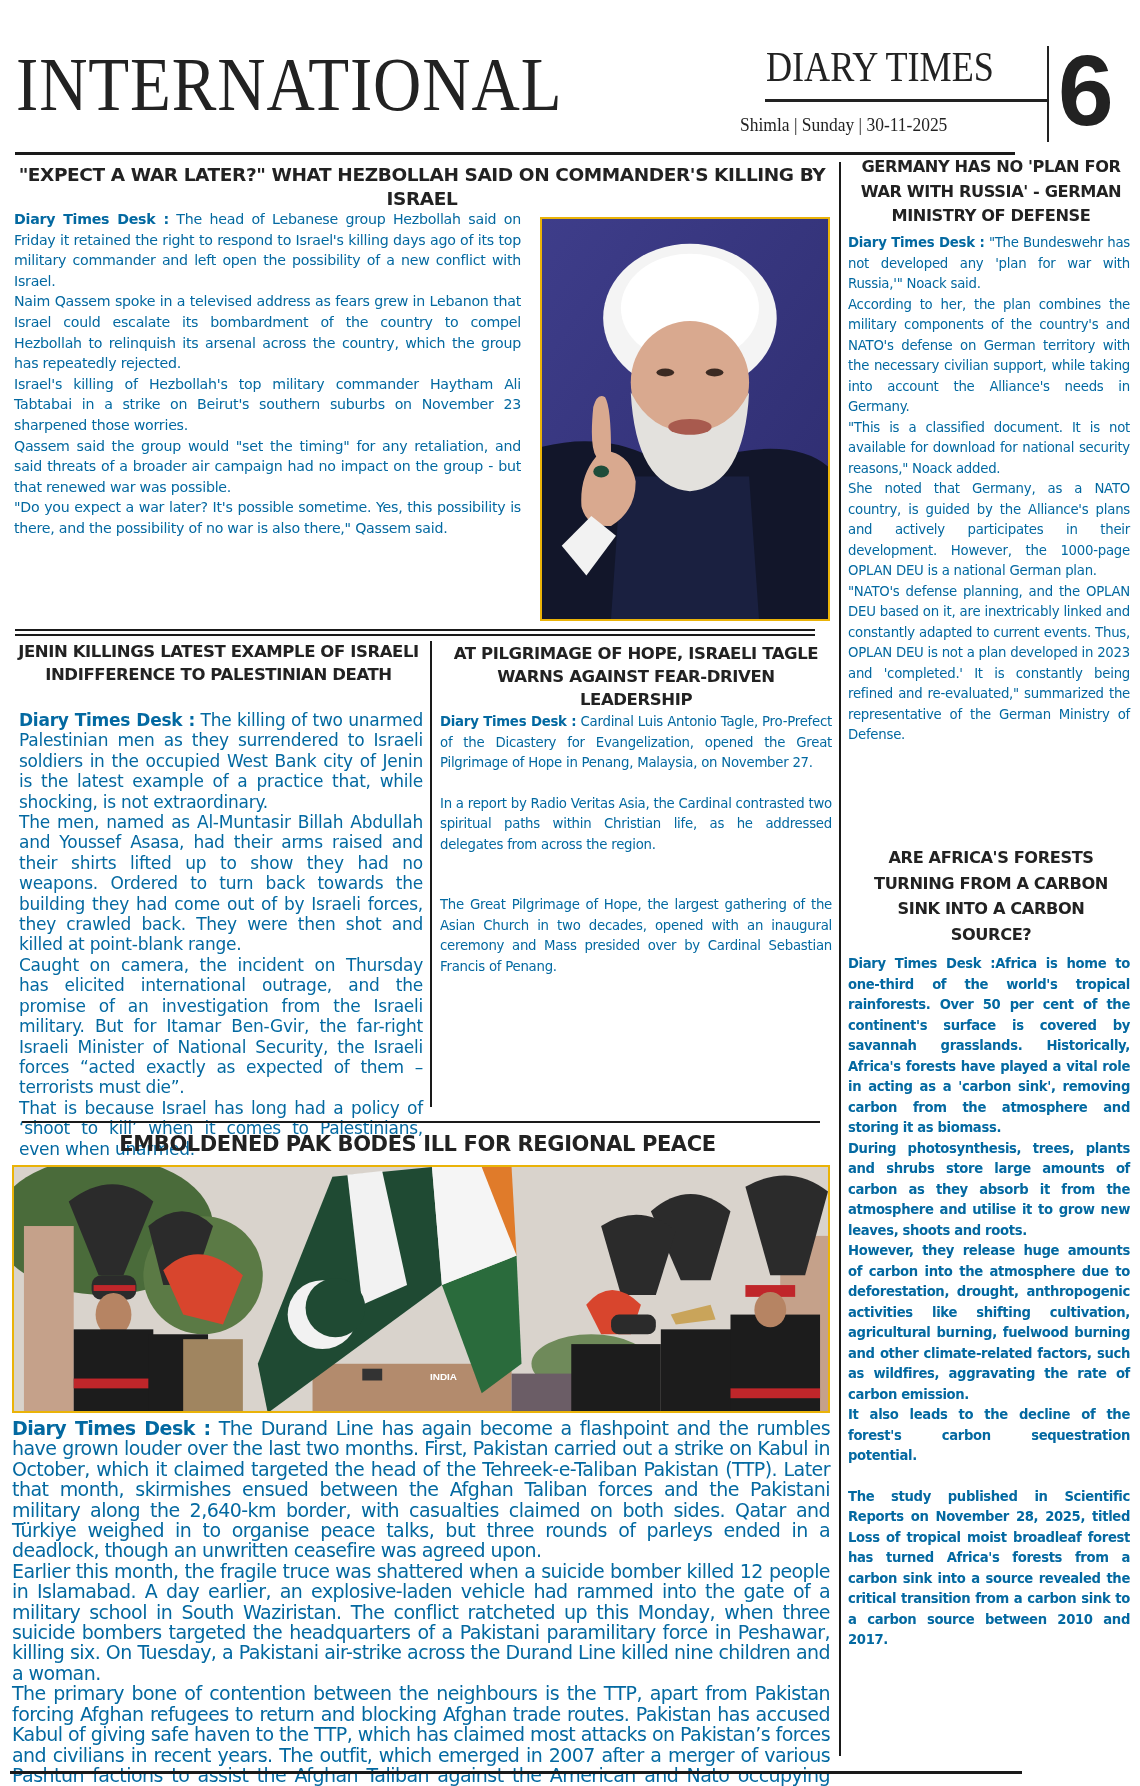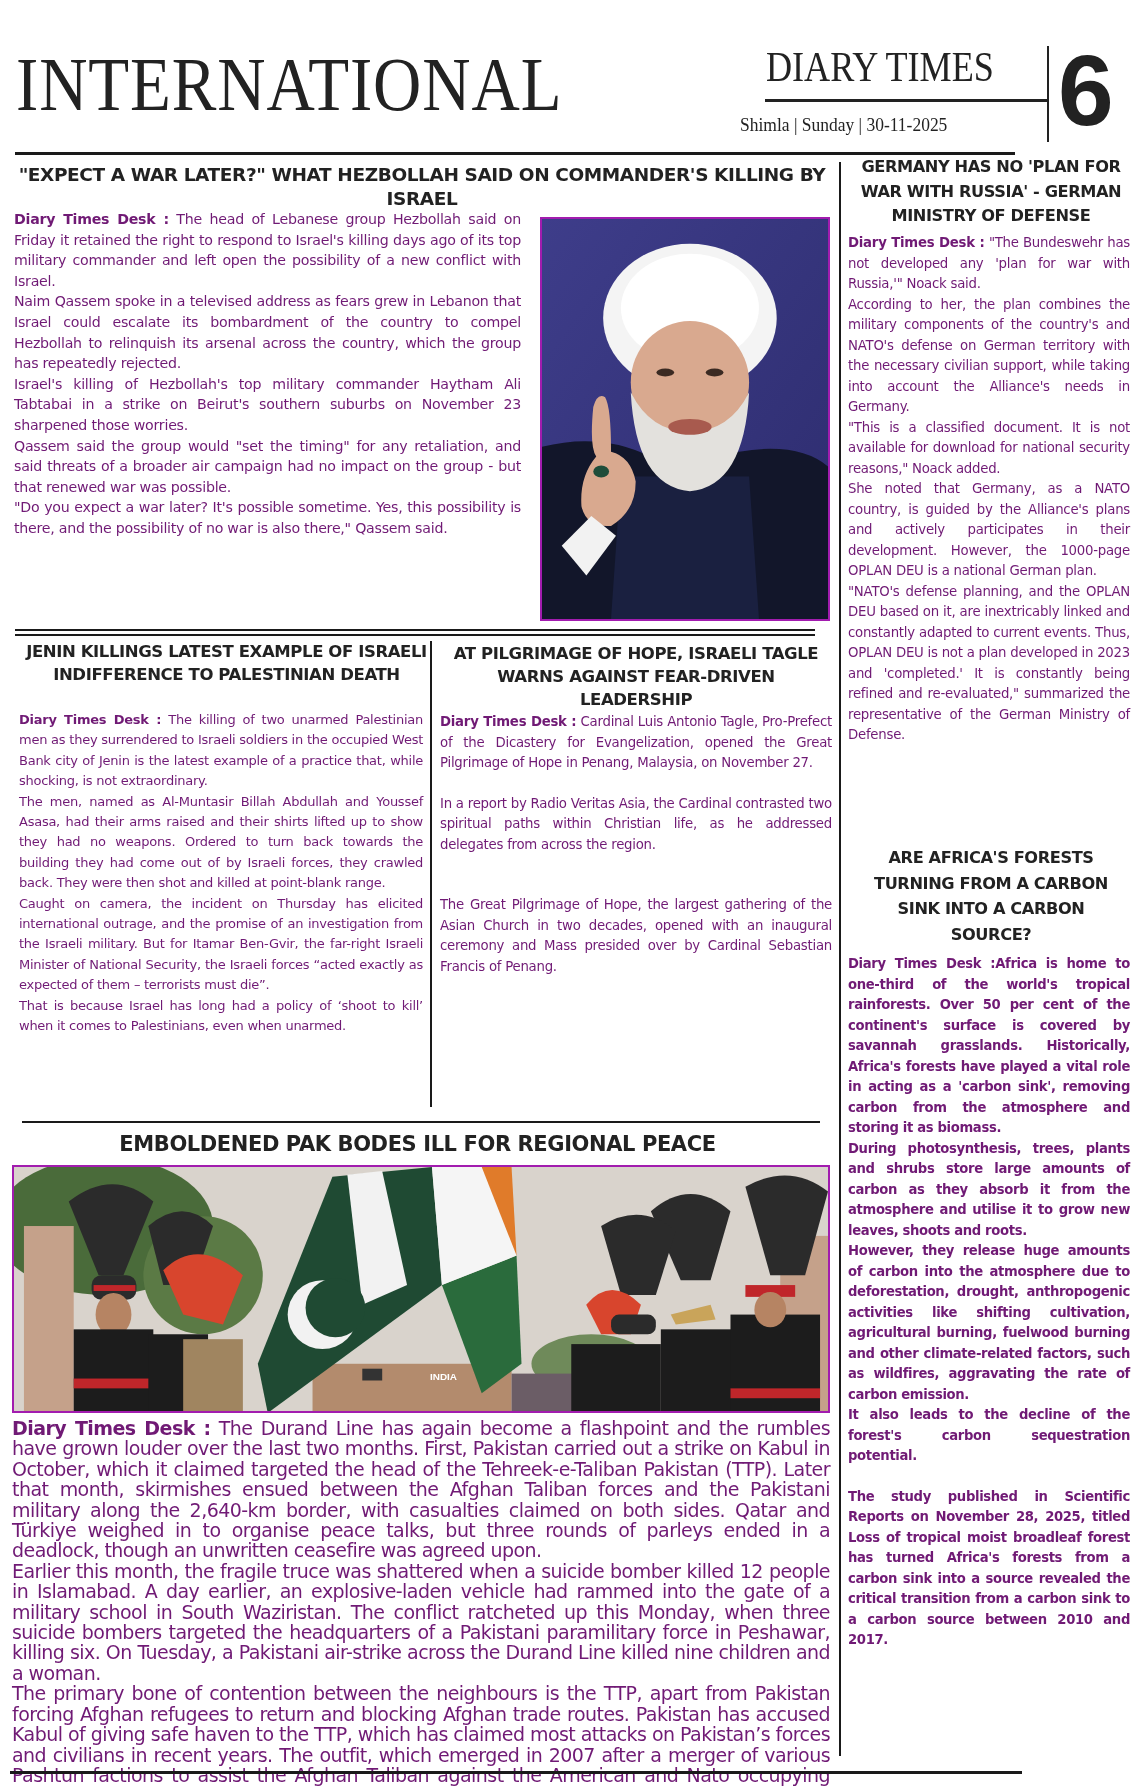--- a/index.html
+++ b/index.html
@@ -35,29 +35,29 @@
   .vrule { position: absolute; background: #1a1a1a; width: 2px; }
 
   
   .headline {
     position: absolute; text-align: center;
     font-family: "DejaVu Sans", sans-serif; font-weight: 700; color: #222;
     letter-spacing: -0.4px;
   }
   .body-text {
     position: absolute; font-family: "DejaVu Sans", sans-serif; font-size: 13.4px; line-height: 20.5px;
-    color: #701a75; text-align: justify; letter-spacing: -0.25px;
+    color: #0369a1; text-align: justify; letter-spacing: -0.25px;
   }
   .body-text p { margin: 0; }
   .body-text .gap { height: 20px; }
   .desk { font-weight: 700; }
   .bold-body { font-weight: 700; letter-spacing: -0.35px; }
 
   
-  .photo { position: absolute; overflow: hidden; border: 2px solid #a21caf; }
+  .photo { position: absolute; overflow: hidden; border: 2px solid #eab308; }
   .photo svg { display: block; width: 100%; height: 100%; }
 </style>
 </head>
 <body>
 
 <header>
   <div class="section-title">INTERNATIONAL</div>
   <div class="paper-name">DIARY TIMES</div>
   <div class="paper-rule"></div>
   <div class="edition-line">Shimla | Sunday | 30-11-2025</div>
@@ -130,22 +130,22 @@
     <p><span class="desk">Diary Times Desk :</span><span>Africa is home to one-third of the world's tropical rainforests. Over 50 per cent of the continent's surface is covered by savannah grasslands. Historically, Africa's forests have played a vital role in acting as a 'carbon sink', removing carbon from the atmosphere and storing it as biomass.</span></p>
     <p>During photosynthesis, trees, plants and shrubs store large amounts of carbon as they absorb it from the atmosphere and utilise it to grow new leaves, shoots and roots.</p>
     <p>However, they release huge amounts of carbon into the atmosphere due to deforestation, drought, anthropogenic activities like shifting cultivation, agricultural burning, fuelwood burning and other climate-related factors, such as wildfires, aggravating the rate of carbon emission.</p>
     <p>It also leads to the decline of the forest's carbon sequestration potential.</p>
     <div class="gap"></div>
     <p>The study published in Scientific Reports on November 28, 2025, titled Loss of tropical moist broadleaf forest has turned Africa's forests from a carbon sink into a source revealed the critical transition from a carbon sink to a carbon source between 2010 and 2017.</p>
   </div>
 </article>
 
 <article>
-  <h2 class="headline" style="left:24px; top:640px; width:405px; font-size:16.5px; line-height:23px;">JENIN KILLINGS LATEST EXAMPLE OF ISRAELI INDIFFERENCE TO PALESTINIAN DEATH</h2>
-  <div class="body-text" style="left:19px; top:710px; width:404px; font-size:13px; line-height:20.4px;">
+  <h2 class="headline" style="left:16px; top:640px; width:405px; font-size:16.5px; line-height:23px;">JENIN KILLINGS LATEST EXAMPLE OF ISRAELI INDIFFERENCE TO PALESTINIAN DEATH</h2>
+  <div class="body-text" style="left:19px; top:710px; width:404px; font-size:17px; line-height:20.4px;">
     <p><span class="desk">Diary Times Desk :</span><span> The killing of two unarmed Palestinian men as they surrendered to Israeli soldiers in the occupied West Bank city of Jenin is the latest example of a practice that, while shocking, is not extraordinary.</span></p>
     <p>The men, named as Al-Muntasir Billah Abdullah and Youssef Asasa, had their arms raised and their shirts lifted up to show they had no weapons. Ordered to turn back towards the building they had come out of by Israeli forces, they crawled back. They were then shot and killed at point-blank range.</p>
     <p>Caught on camera, the incident on Thursday has elicited international outrage, and the promise of an investigation from the Israeli military. But for Itamar Ben-Gvir, the far-right Israeli Minister of National Security, the Israeli forces “acted exactly as expected of them – terrorists must die”.</p>
     <p>That is because Israel has long had a policy of ‘shoot to kill’ when it comes to Palestinians, even when unarmed.</p>
   </div>
 </article>
 
 <div class="vrule" style="left:430px; top:641px; height:466px;"></div>
 
 <article>

